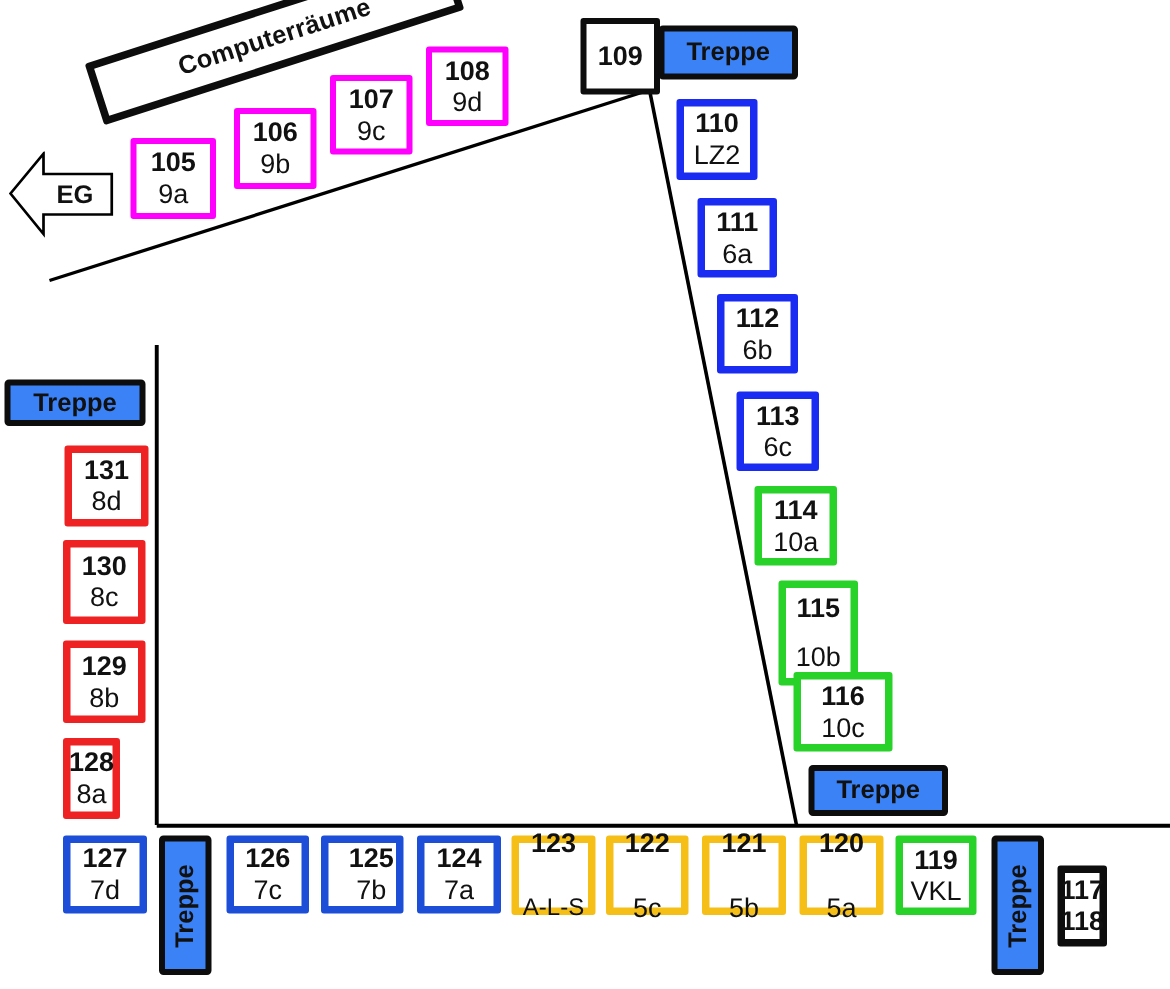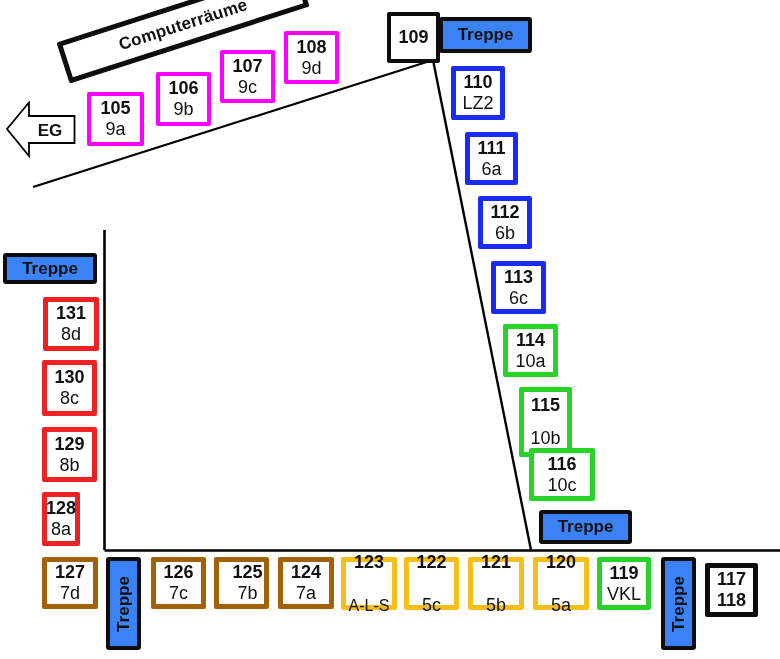--- a/index.html
+++ b/index.html
@@ -6,21 +6,21 @@
 #page{position:relative;width:780px;height:659px;overflow:hidden;background:#fff;
   font-family:"Liberation Sans",sans-serif;color:#111;}
 .room{position:absolute;box-sizing:border-box;background:#fff;display:flex;
   flex-direction:column;align-items:center;justify-content:center;text-align:center;
   font-size:18px;line-height:21px;border-radius:2px;}
 .room b{font-weight:bold;}
 .magenta{border:4px solid #ff00ff;}
 .blue{border:5px solid #1b2cf2;}
 .green{border:5px solid #28d228;}
 .red{border:5px solid #ee2222;}
-.orange{border:5px solid #a16207;}
+.orange{border:5px solid #1d4ed8;}
 .yellow{border:5px solid #f6bf18;gap:22px;}
 .blackbox{border:4px solid #0d0d0d;}
 .treppe{position:absolute;box-sizing:border-box;background:#3b82f6;border:4px solid #0d0d0d;
   display:flex;align-items:center;justify-content:center;font-size:17px;font-weight:bold;
   border-radius:3px;}
 .vtext{transform:rotate(-90deg);white-space:nowrap;}
 </style>
 </head>
 <body>
 <div id="page">
@@ -176,17 +176,17 @@
 
 <div class="room green" style="left:597px;top:557px;width:54px;height:53px;">
       <b>119</b>
       <span>VKL</span>
     </div>
 
 <div class="treppe" style="left:661px;top:557px;width:35px;height:93px;">
       <span class="vtext">Treppe</span>
     </div>
 
-<div class="room blackbox" style="left:705px;top:563px;width:53px;height:54px;border-width:5px;">
+<div class="room blackbox" style="left:705px;top:577px;width:33px;height:54px;border-width:5px;">
       <b>117</b>
       <b>118</b>
     </div>
 </div>
 
 </body></html>

